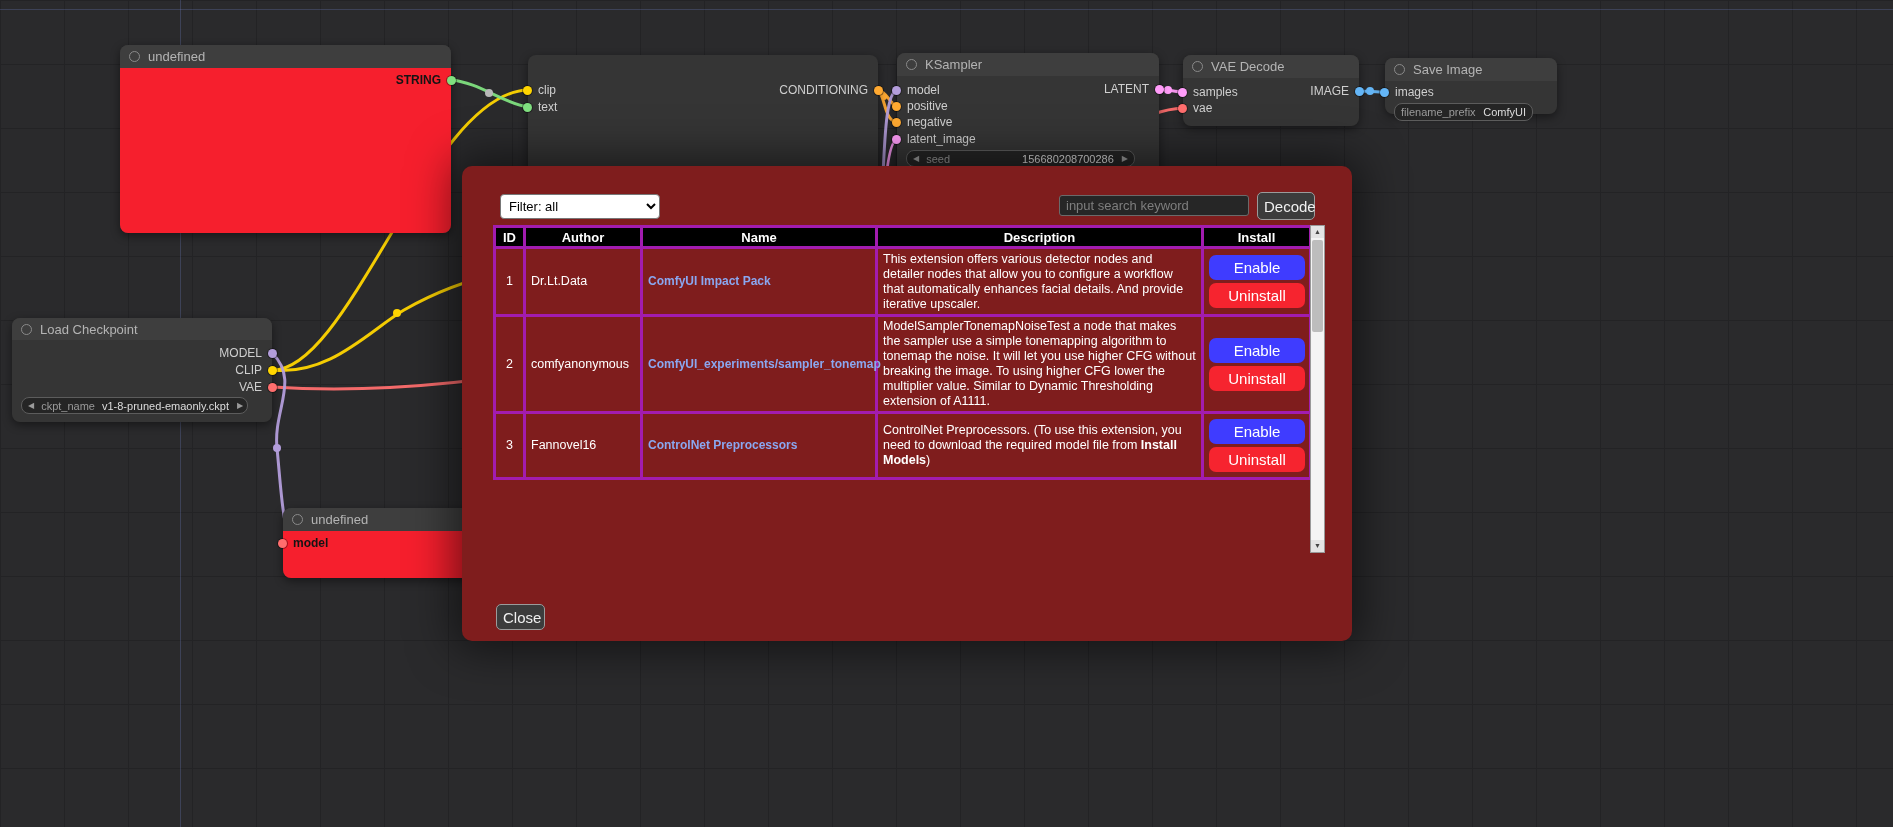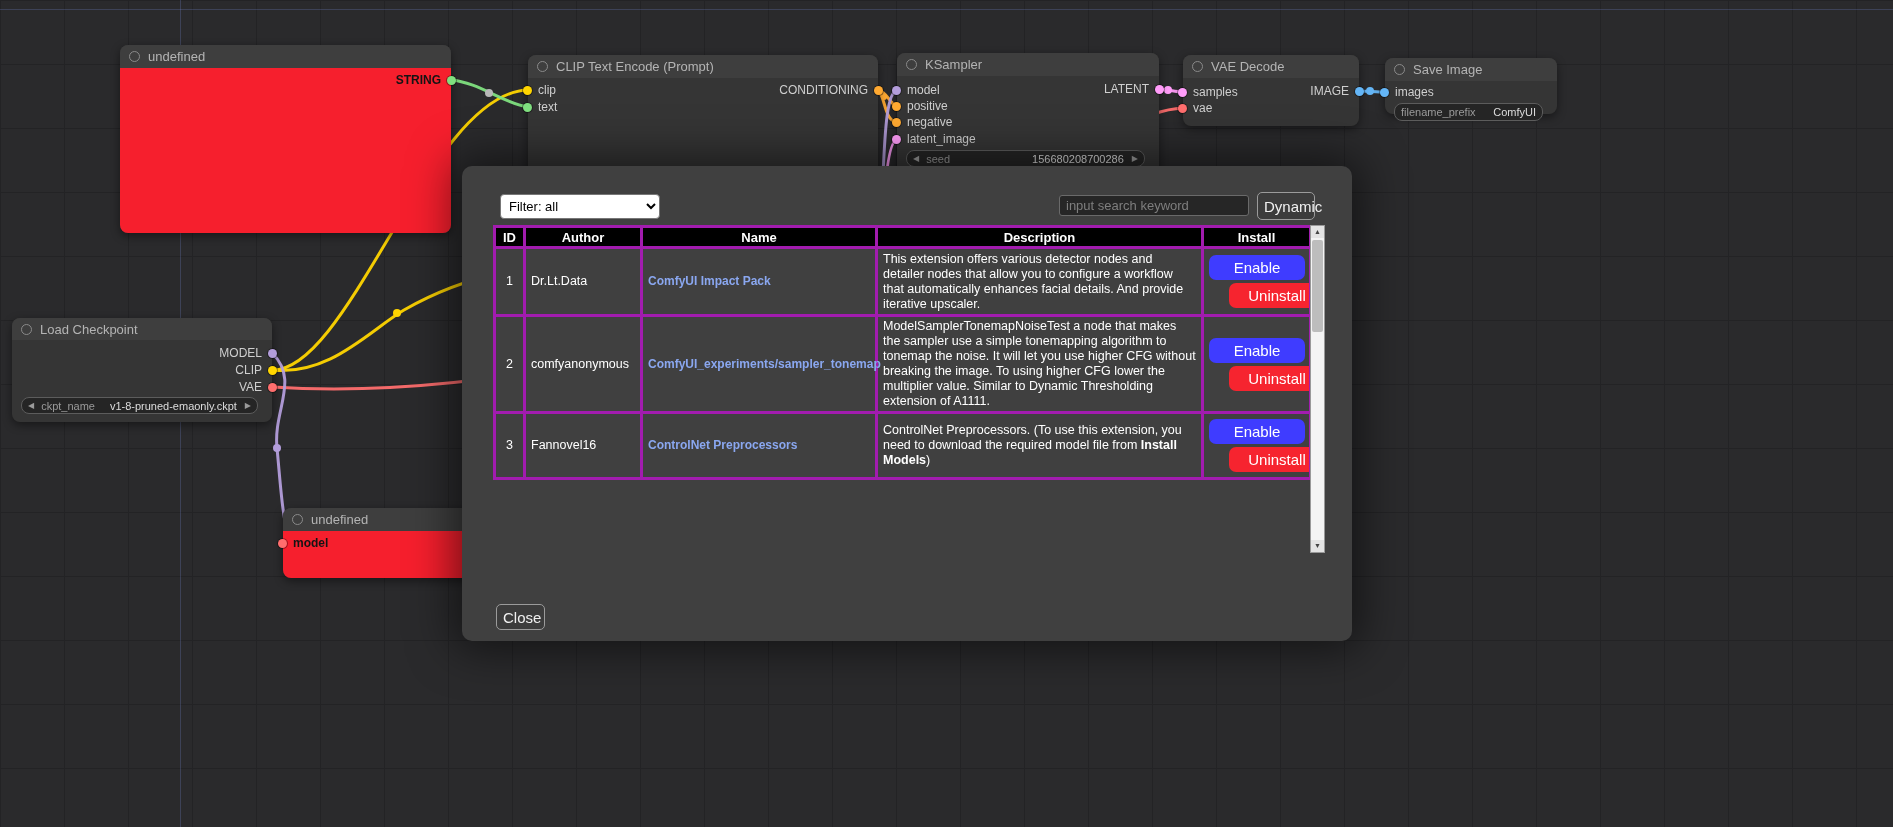--- a/index.html
+++ b/index.html
@@ -36,29 +36,29 @@
   .collapse-dot{width:9px;height:9px;border-radius:50%;border:1.5px solid #8a8a8a;margin-right:8px;flex:none;}
   .node-title{white-space:nowrap;overflow:hidden;}
   .node-body{position:absolute;left:0;right:0;top:23px;bottom:0;border-radius:0 0 8px 8px;z-index:0;}
   .node-body.red{background:var(--error-node);}
   .slot{position:absolute;height:14px;display:flex;align-items:center;gap:6px;z-index:2;}
   .slot.in{left:-5px;}
   .slot.out{right:-5px;flex-direction:row-reverse;}
   .dot{width:9px;height:9px;border-radius:50%;flex:none;box-shadow:0 0 0 1px rgba(0,0,0,.35);}
   .slot-label{font-size:12px;color:#cfcfcf;white-space:nowrap;}
   .slot-label.dark{color:#141414;font-weight:600;}
-  .widget{position:absolute;left:9px;right:14px;height:15px;background:#252525;border:1px solid #5c5c5c;
+  .widget{position:absolute;left:9px;right:24px;height:15px;background:#252525;border:1px solid #5c5c5c;
     border-radius:8px;display:flex;align-items:center;padding:0 6px;font-size:11px;color:#bbb;z-index:2;}
   .widget .arrow{color:#9a9a9a;font-size:8px;line-height:1;flex:none;}
   .widget .wlabel{margin:0 7px;color:#9a9a9a;white-space:nowrap;}
   .widget .wvalue{margin-left:auto;color:#ddd;white-space:nowrap;margin-right:8px;}
   .widget.noarrow .wvalue{margin-right:0;}
 
   .dialog{position:absolute;left:462px;top:166px;width:890px;height:475px;z-index:10;
-    background:#404040;border-radius:10px;box-shadow:0 0 45px 8px rgba(0,0,0,.55);}
+    background:#7f1d1d;border-radius:10px;box-shadow:0 0 45px 8px rgba(0,0,0,.55);}
   .filter-select{position:absolute;left:38px;top:28px;width:160px;height:25px;background:#fff;color:#000;
     border:1px solid #777;border-radius:4px;font-size:13px;font-family:"Liberation Sans",sans-serif;padding:0 4px;}
   .search-input{position:absolute;left:597px;top:29px;width:176px;height:19px;background:#262626;
     border:1px solid #6a6a6a;border-radius:3px;color:#ddd;font-size:13px;padding:0 6px;
     font-family:"Liberation Sans",sans-serif;}
   .search-input::placeholder{color:#7e7e7e;}
   .btn{background:#3c3c3c;border:1px solid #9b9b9b;border-radius:5px;color:#f0f0f0;font-size:15px;
     font-family:"Liberation Sans",sans-serif;cursor:pointer;}
   .search-btn{position:absolute;left:795px;top:26px;width:58px;height:28px;}
   .close-btn{position:absolute;left:34px;top:438px;width:49px;height:26px;}
@@ -67,21 +67,21 @@
   .ext-table th,.ext-table td{border:3px solid #a21caf;}
   .ext-table th{background:#000;color:#fff;font-size:13px;font-weight:bold;height:18px;padding:0 4px;}
   .ext-table td{color:#fff;font-size:12.5px;line-height:15px;padding:2px 5px;vertical-align:middle;}
   .td-id{text-align:center;font-size:13px;}
   .td-author{font-size:13px;}
   .ext-link{color:var(--link);font-weight:bold;font-size:12px;text-decoration:none;}
   .td-install{text-align:center;}
   .install-btn{display:block;margin:3px auto;width:96px;height:25px;border:none;border-radius:7px;
     color:#fff;font-size:15px;font-family:"Liberation Sans",sans-serif;cursor:pointer;}
   .enable-btn{background:var(--enable-button);}
-  .uninstall-btn{background:var(--uninstall-button);margin-left:20px;}
+  .uninstall-btn{background:var(--uninstall-button);}
 
   .scrollbar{position:absolute;left:848px;top:59px;width:15px;height:328px;background:#f4f4f4;
     border:1px solid #999;box-sizing:border-box;}
   .sb-arrow{position:absolute;left:0;width:13px;height:12px;font-size:7px;color:#444;text-align:center;
     line-height:12px;background:#e4e4e4;cursor:pointer;}
   .sb-arrow.up{top:0;}
   .sb-arrow.down{bottom:0;}
   .sb-thumb{position:absolute;left:1px;top:14px;width:11px;height:92px;background:#bdbdbd;border-radius:2px;cursor:grab;}
 </style>
 </head>
@@ -116,24 +116,20 @@
     <span class="node-title">undefined</span>
   </div>
   <div class="node-body red"></div>
   <div class="slot out" style="top:28px">
     <span class="dot" style="background:var(--slot-string)"></span>
     <span class="slot-label dark">STRING</span>
   </div>
 </div>
 
 <div class="node" style="left:528px;top:55px;width:350px;height:130px;">
-  <div class="node-header">
-    <span class="collapse-dot"></span>
-    <span class="node-title">CLIP Text Encode (Prompt)</span>
-  </div>
   <div class="node-body"></div>
   <div class="slot in" style="top:28px">
     <span class="dot" style="background:var(--slot-clip)"></span>
     <span class="slot-label">clip</span>
   </div>
   <div class="slot in" style="top:45px">
     <span class="dot" style="background:var(--slot-string)"></span>
     <span class="slot-label">text</span>
   </div>
   <div class="slot out" style="top:28px">
@@ -248,21 +244,21 @@
     <span class="dot" style="background:var(--slot-vae)"></span>
     <span class="slot-label dark">model</span>
   </div>
 </div>
 
 <div class="dialog">
   <select class="filter-select">
     <option>Filter: all</option>
   </select>
   <input class="search-input" type="text" placeholder="input search keyword" style="">
-  <button class="btn search-btn">Dynamic</button>
+  <button class="btn search-btn">Decode</button>
 
   <table class="ext-table">
     <colgroup>
       <col style="width:30px">
         <col style="width:117px">
         <col style="width:235px">
         <col style="width:326px">
         <col style="width:108px">
     </colgroup>
     <thead>

